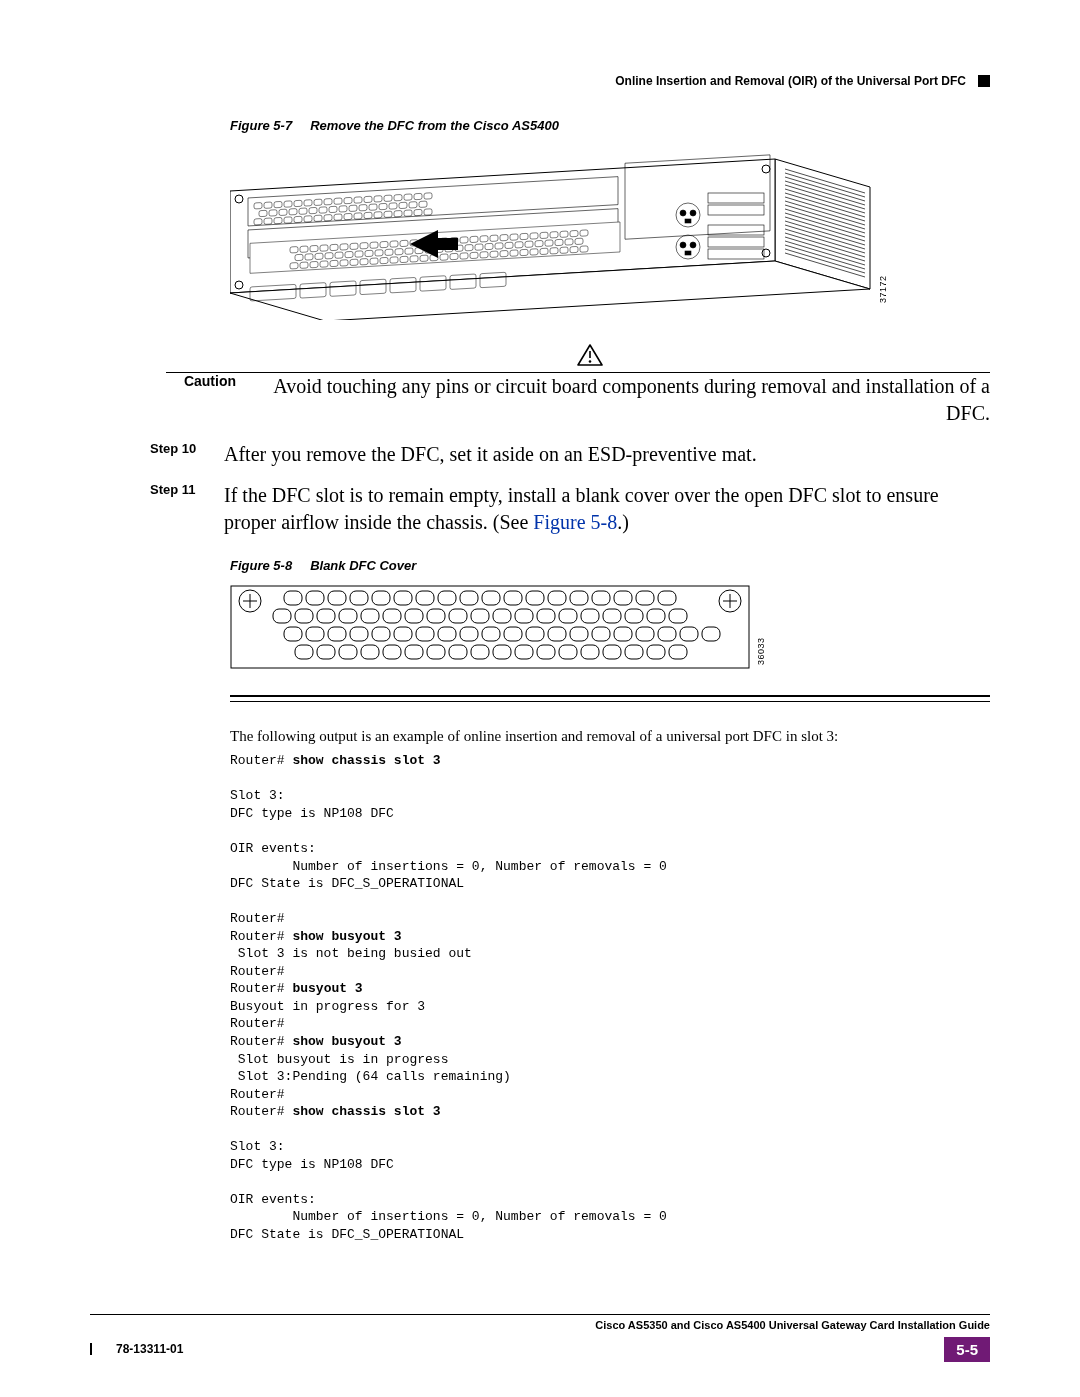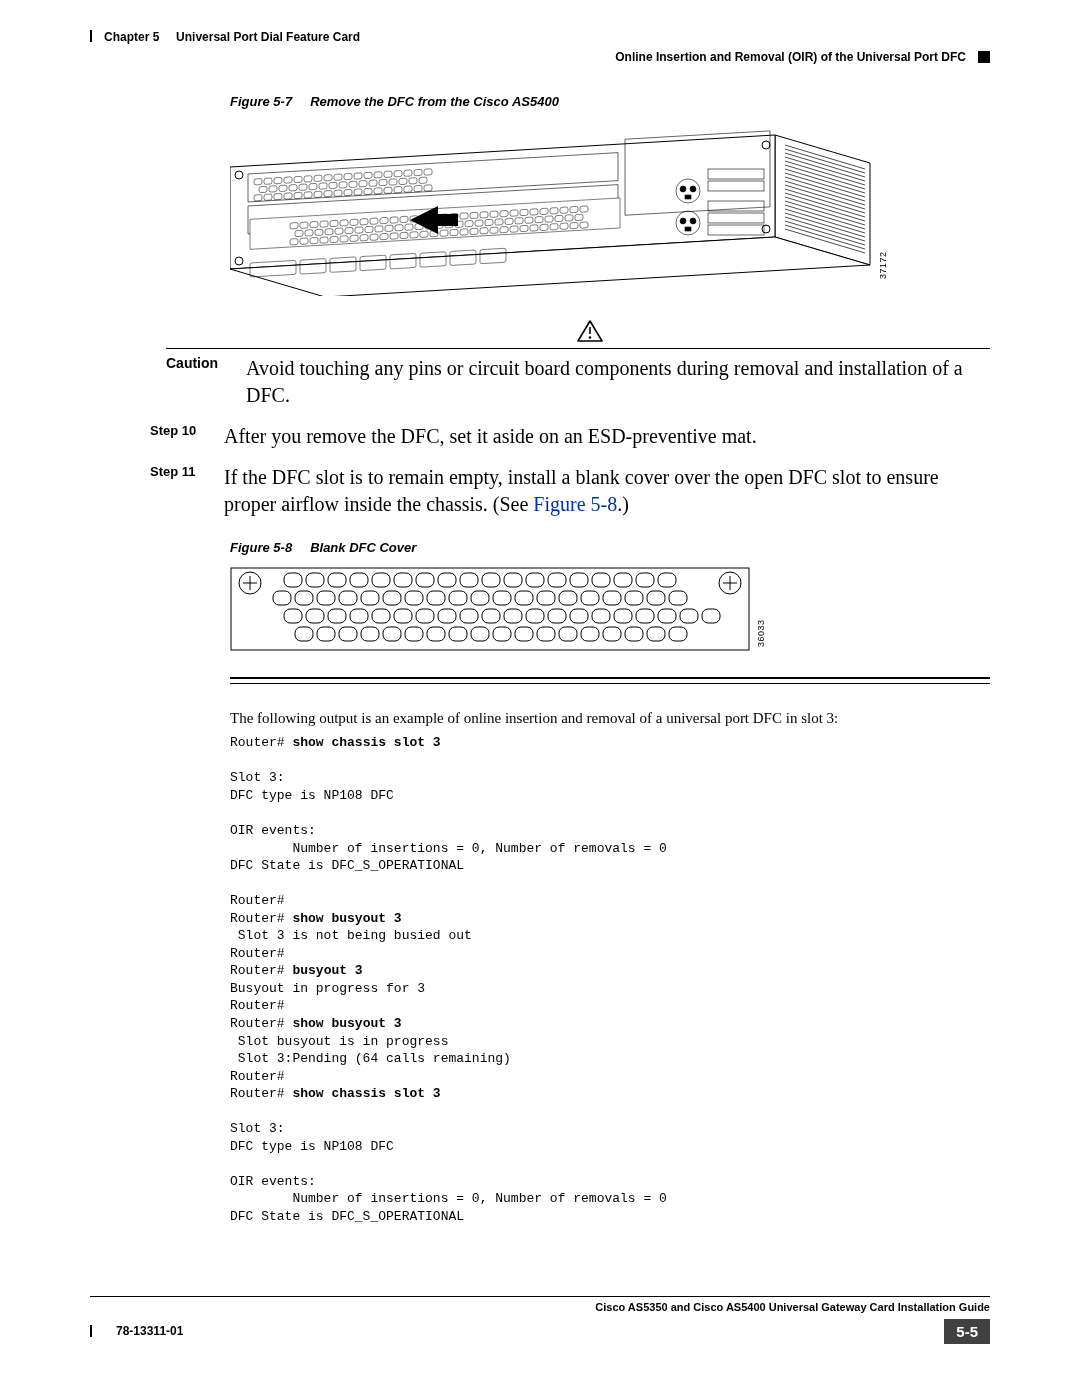--- a/index.html
+++ b/index.html
@@ -31,20 +31,21 @@
     }
     .header-right-row {
       display: flex;
       justify-content: flex-end;
       align-items: center;
       font-family: Arial, Helvetica, sans-serif;
       font-size: 12px;
       font-weight: bold;
       gap: 12px;
       margin-bottom: 30px;
+      margin-top: 44px;
     }
     .left-tick {
       width: 2px;
       height: 12px;
       background: #000;
     }
     .right-square {
       width: 12px;
       height: 12px;
       background: #000;
@@ -87,21 +88,21 @@
       text-align: center;
       margin-bottom: 2px;
       margin-left: 24px;
     }
     .warn-icon svg { display: inline-block; }
     .caution-line {
       display: grid;
       grid-template-columns: 70px 1fr;
       column-gap: 10px;
       border-top: 1px solid #000;
-      padding-top: 6px;
+      text-align: right;
     }
     .caution-label {
       font-family: Arial, Helvetica, sans-serif;
       font-weight: bold;
       font-size: 14px;
     }
     .step-row { margin-top: 14px; }
     .para {
       margin-left: 140px;
       font-size: 15px;
@@ -155,48 +156,38 @@
     }
     .footer-left {
       font-family: Arial, Helvetica, sans-serif;
       font-size: 12px;
       font-weight: bold;
       display: flex;
       align-items: center;
       gap: 24px;
     }
     .pagenum-box {
-      background: #404040;
+      background: #701a75;
       color: #fff;
       font-family: Arial, Helvetica, sans-serif;
       font-weight: bold;
       font-size: 15px;
       padding: 4px 12px;
     }
     .img-num {
       font-family: Arial, sans-serif;
       font-size: 9px;
       letter-spacing: 0.5px;
     }
   </style>
 </head>
 <body>
 
 <div class="page">
 
-  <div class="header">
-    <div class="header-left">
-      <div class="left-tick"></div>
-      <div>
-        <span>Chapter 5</span>
-        <span>&nbsp;&nbsp;&nbsp;</span>
-        <span>Universal Port Dial Feature Card</span>
-      </div>
-    </div>
-  </div>
   <div class="header-right-row">
     <span>Online Insertion and Removal (OIR) of the Universal Port DFC</span>
     <div class="right-square"></div>
   </div>
 
   <div class="figure-caption">
     <span>Figure 5-7</span><span class="figure-caption-gap"></span><span>Remove the DFC from the Cisco AS5400</span>
   </div>
 
   <div class="figure-box">

